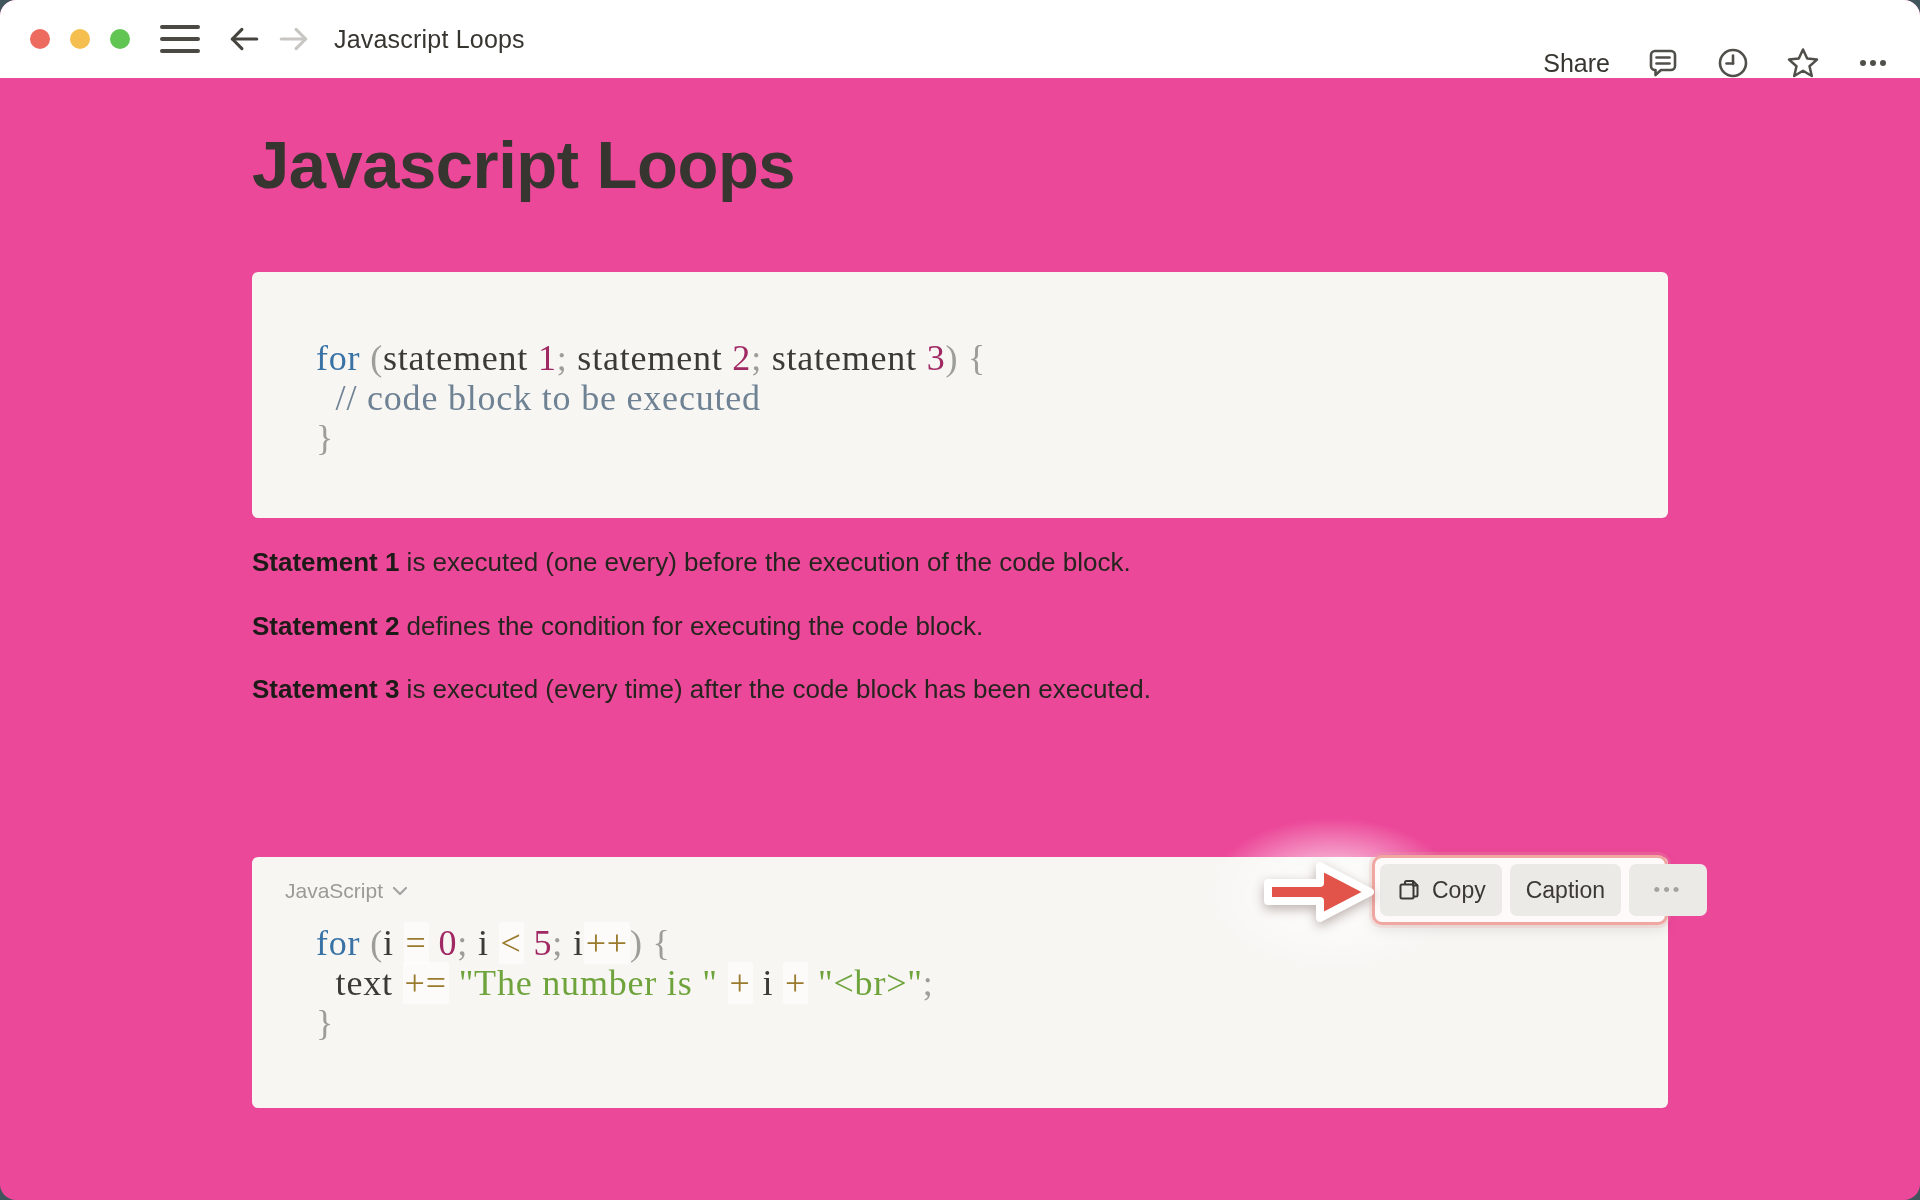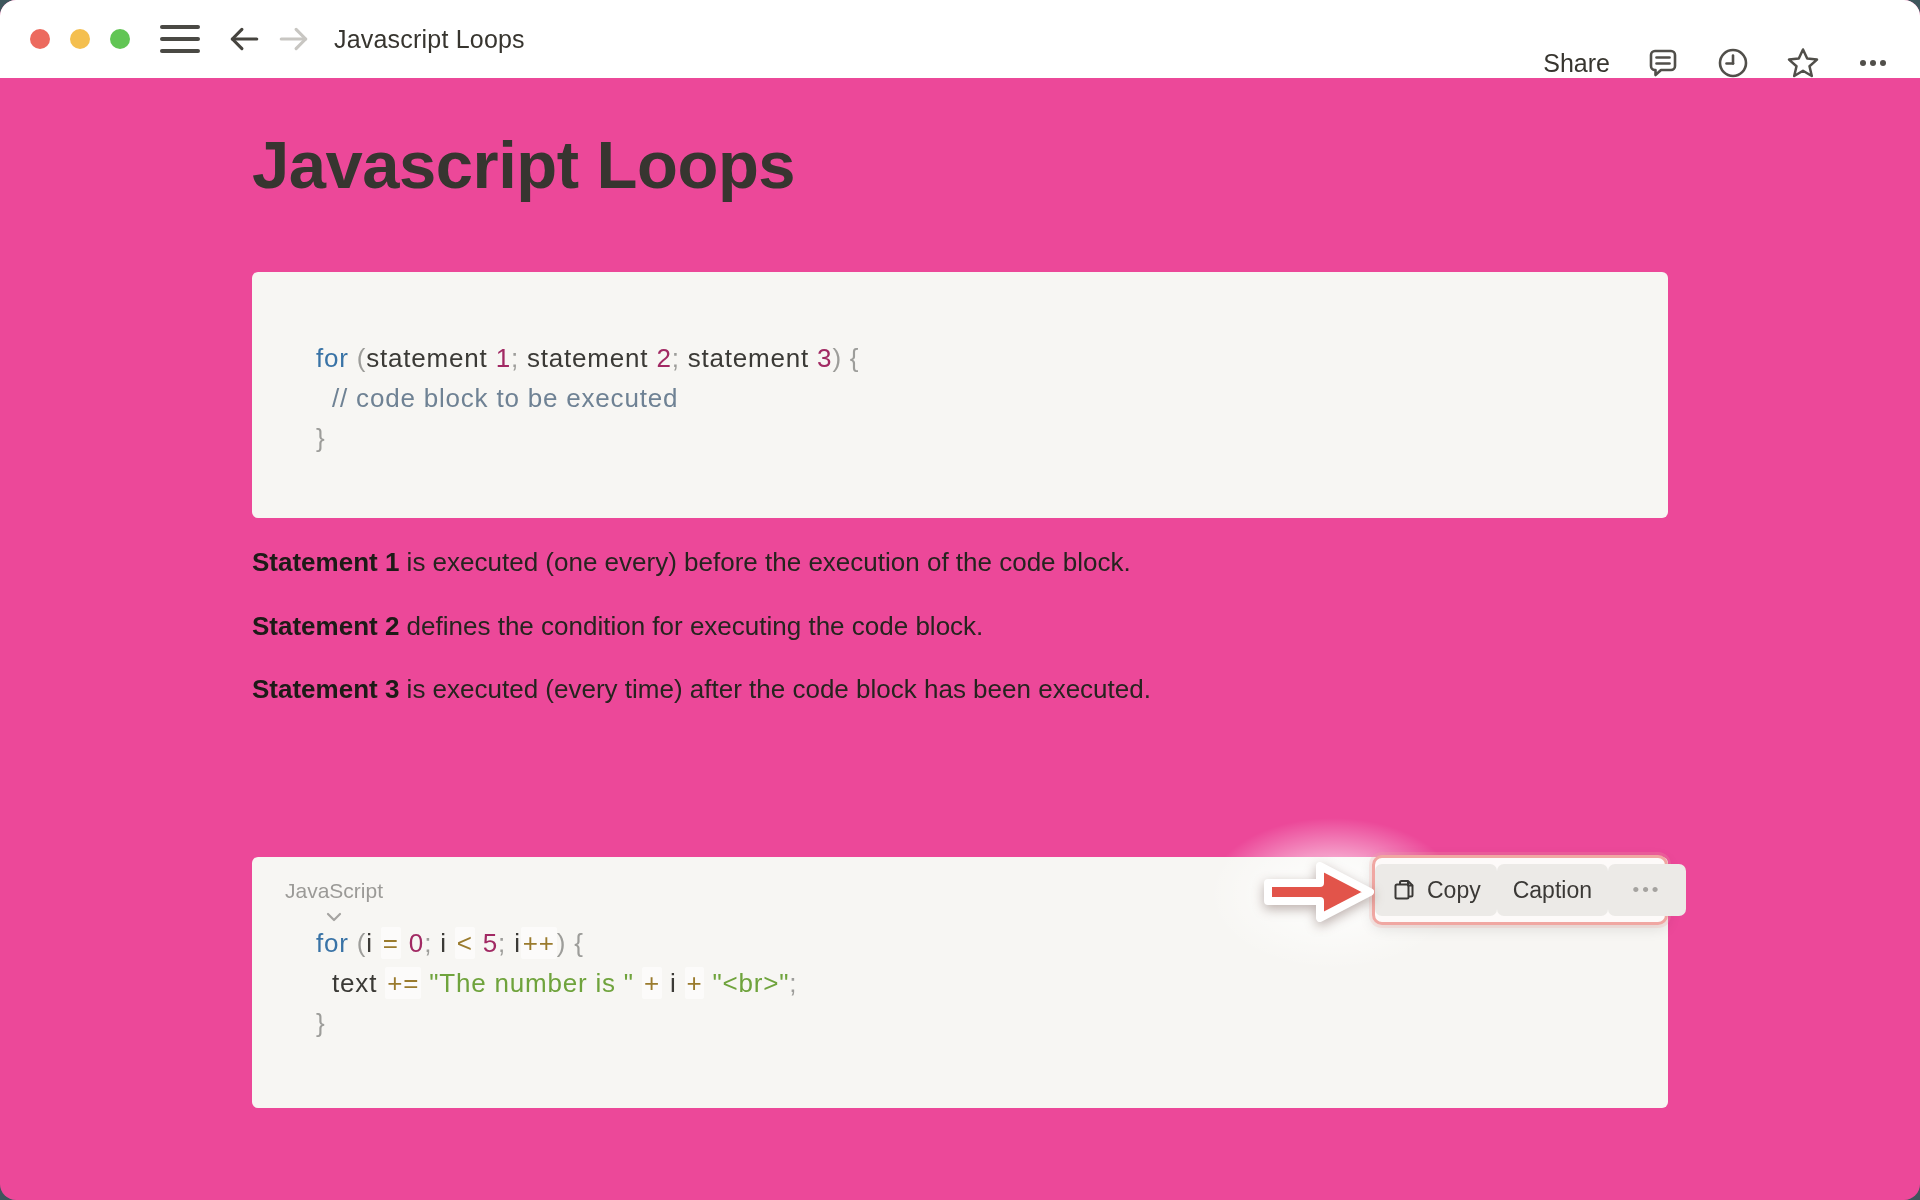--- a/index.html
+++ b/index.html
@@ -46,22 +46,22 @@
 
   .codeblock {
     position:absolute; left:252px; width:1416px;
     background:#f7f6f3; border-radius:6px; box-sizing:border-box;
   }
   .codeblock.first  { top:272px; height:246px; }
   .codeblock.second { top:857px; height:251px; }
 
   pre.code {
     margin:0; padding:66px 20px 0 64px;
-    font-family:Liberation Sans, sans-serif;
-    font-size:26px; line-height:40px; letter-spacing:0.8px;
+    font-family:Liberation Serif, serif;
+    font-size:36px; line-height:40px; letter-spacing:0.8px;
   }
   .code-line { white-space:pre; }
   .tok-kw { color:#3973a6; }
   .tok-nu { color:#a12963; }
   .tok-op { color:#9a7b2d; background:rgba(255,255,255,0.6); padding:1px 2px; border-radius:2px; }
   .tok-st { color:#6fa33c; }
   .tok-cm { color:#6f8294; }
   .tok-pu { color:#9d9d9a; }
   .tok-tx { color:#3b3a36; }
 
@@ -71,29 +71,29 @@
   }
   .para b { font-weight:700; color:#1d1b17;margin-top:8px; }
   .para.p1 { top:546px; }
   .para.p2 { top:610px; }
   .para.p3 { top:673px; }
   .example-label { top:801px; font-weight:700; color:#1d1b17; }
 
   .lang-select {
     position:absolute; left:33px; top:22px;
     display:flex; align-items:center; gap:9px;
-    font-size:21px; color:#9b9a97; cursor:pointer;flex-direction:column;
+    font-size:21px; color:#9b9a97; cursor:pointer;
   }
   .lang-select svg { display:block; }
 
   
   .anno-toolbar {
     position:absolute; left:1372px; top:855px; width:296px; height:70px;
     box-sizing:border-box; border:3px solid #f0a7a2; border-radius:10px;
-    background:#fdfaf9; display:flex; align-items:center; gap:0;
+    background:#fdfaf9; display:flex; align-items:center; padding:5px; gap:8px;
     box-shadow:0 0 0 3px rgba(242,170,165,0.22), 0 4px 14px rgba(0,0,0,0.10);
   }
   .seg {
     background:#eceae7; border-radius:7px; height:52px;
     display:flex; align-items:center; justify-content:center;
     padding:0 16px; font-size:23px; color:#3b3936; gap:10px; cursor:pointer;
     white-space:nowrap;
   }
   .seg.copy { flex:1 1 auto; }
   .seg.caption { flex:1 1 auto; }

